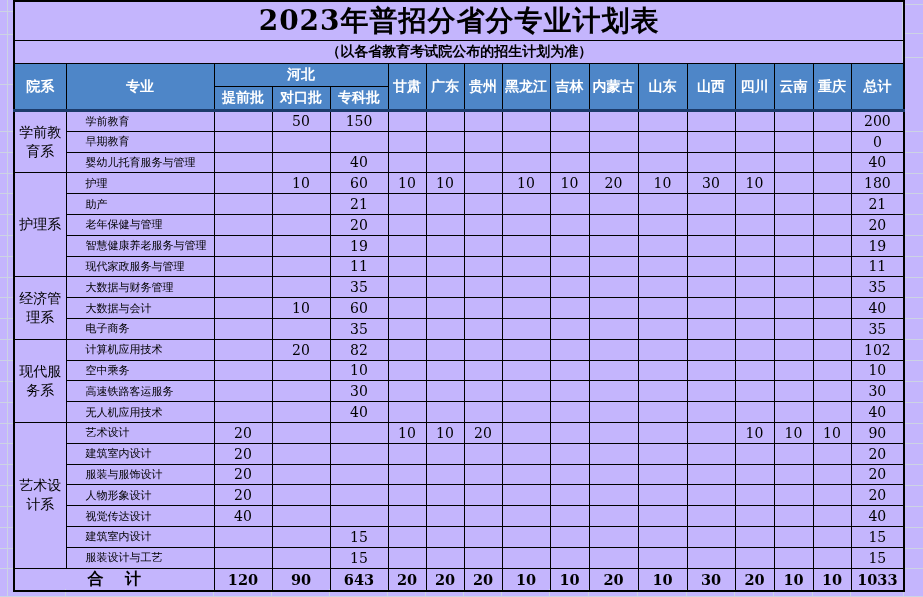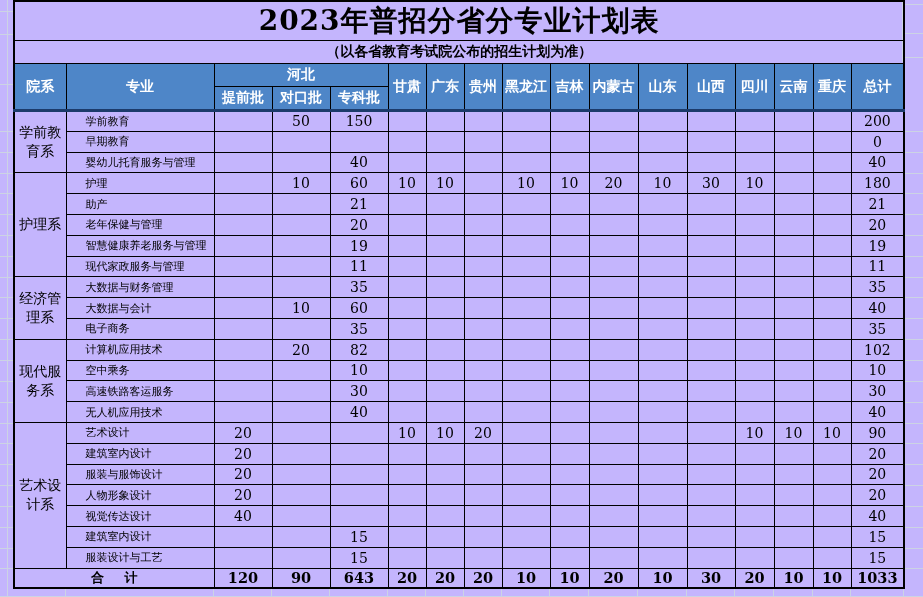--- a/index.html
+++ b/index.html
@@ -66,21 +66,21 @@
     text-align: left;
     padding-left: 19px;
     font-size: 11px;
     white-space: nowrap;
   }
   td.num-cell { font-size: 14px; }
 
   tfoot tr { height: 20px; }
   tfoot td { border-top: 2px solid #000; font-weight: bold; }
   td.total-label {
-    font-size: 13px;
+    font-size: 16px;
     letter-spacing: 8px;
     text-indent: 8px;
   }
   td.total-num { font-size: 14.5px; margin-top: 12px; }
 </style>
 </head>
 <body>
 
 <div class="sheet" id="sheet" style="--header-bg: #4e86c8; --header-text: #ffffff; --header-underline: #1c3b6b; --gridline: #ccd3e4;">
     <div class="gl" style="left: 0px; top: 596px; width: 923px; height: 1px;"></div>

